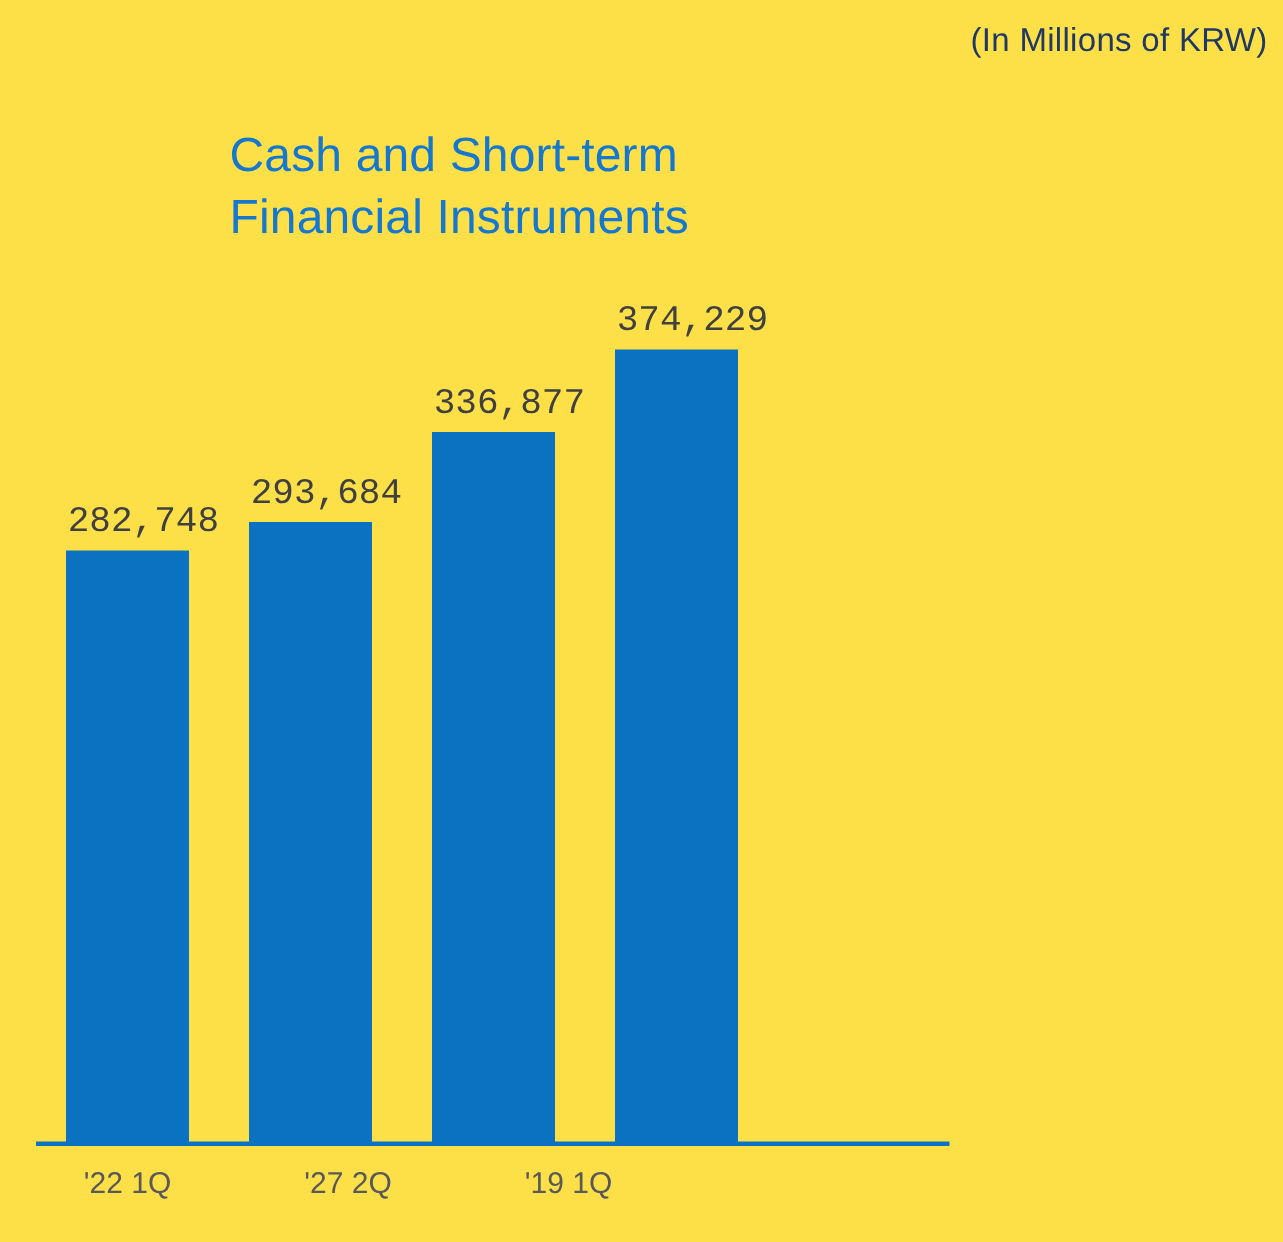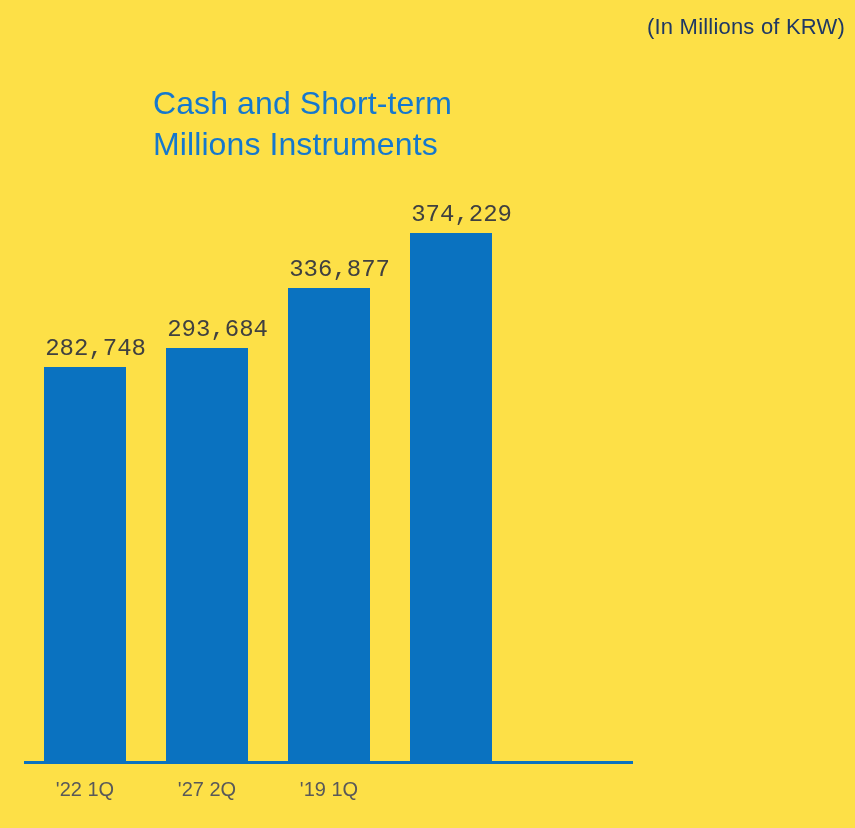--- a/index.html
+++ b/index.html
@@ -101,40 +101,41 @@
     font-family: Liberation Mono, monospace;
   }
 
   
   .cat-labels {
     position: absolute;
     left: 24px;
     top: 776px;
     width: 610px;
     display: flex;
+    gap: 25px;
   }
   .cat-label {
     width: 122px;
     text-align: center;
     font-size: 20px;
     line-height: 26px;
     color: #595959;
     white-space: nowrap;
   }
 </style>
 </head>
 <body>
 
 <div id="slide">
 
   <div class="units-note">(In Millions of KRW)</div>
 
   <div class="chart-title">
     <span class="title-line">Cash and Short-term</span>
-    <span class="title-line">Millions Instruments</span>
+    <span class="title-line">Financial Instruments</span>
   </div>
 
   <div class="plot">
     <div class="bands" id="bands">
         <div class="band">
           <div class="bar" title="'22 2Q: 282,748" style="height: 396px; background: rgb(10, 114, 192);"></div>
           <div class="bar-value" style="bottom: 401px;">282,748</div>
         </div>
         <div class="band">
           <div class="bar" title="'22 3Q: 293,684" style="height: 415px; background: rgb(10, 114, 192);"></div>

